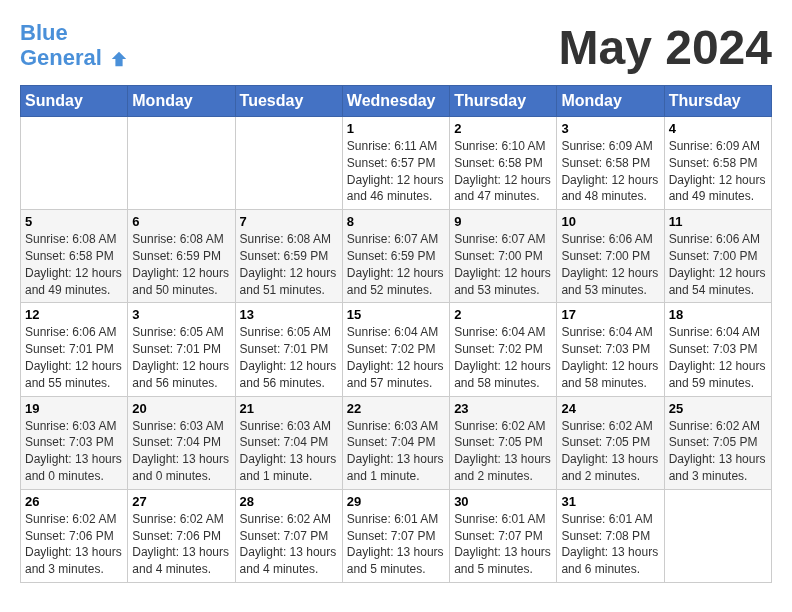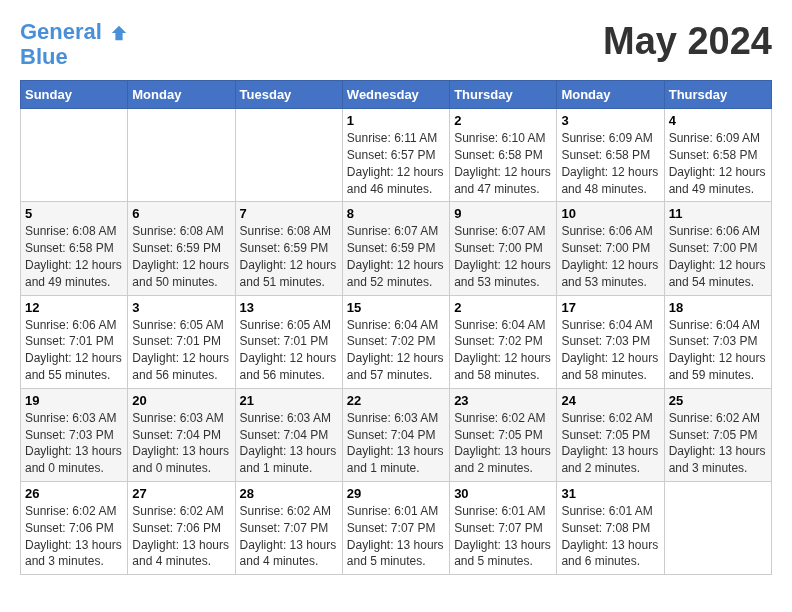--- a/index.html
+++ b/index.html
@@ -33,39 +33,39 @@
       width: 18px;
       height: 18px;
       margin-left: 2px;
       display: inline-block;
       vertical-align: middle;
     }
     .title-area {
       text-align: right;
     }
     .month-title {
-      font-size: 38px;
+      font-size: 48px;
       font-weight: bold;
       color: #333;
     }
     .location {
       font-size: 16px;
       color: #555;
     }
     table {
       width: 100%;
       border-collapse: collapse;
       font-size: 11px;
     }
     thead tr th {
       background-color: #4472c4;
       color: #fff;
       padding: 6px 4px;
       text-align: left;
-      font-size: 13px;
+      font-size: 16px;
       border: 1px solid #3a62a8;
     }
     tbody tr td {
       border: 1px solid #ccc;
       vertical-align: top;
       padding: 4px;
       width: calc(100% / 7);
       height: 80px;
       background: #fff;
     }
@@ -87,29 +87,29 @@
       background: #fff !important;
     }
   </style>
 </head>
 <body>
 
 <div class="header">
   <div class="logo">
     <div>
       <div style="display:flex; align-items:center;">
+        <span style="color:#4a90d9; font-size:22px; font-weight:bold;">Blue</span>
+      </div>
+      <div style="display:flex; align-items:center;">
         <span class="logo-text">
           <span>General</span>
           <svg class="logo-icon" viewBox="0 0 20 20" style="vertical-align:middle; display:inline-block;">
             <polygon points="10,2 18,10 14,10 14,18 6,18 6,10 2,10" fill="#4a90d9"></polygon>
           </svg>
         </span>
-      </div>
-      <div style="display:flex; align-items:center;">
-        <span style="color:#4a90d9; font-size:22px; font-weight:bold;">Blue</span>
       </div>
     </div>
   </div>
   <div class="title-area">
     <div class="month-title">May 2024</div>
   </div>
 </div>
 
 <table>
   <thead>

